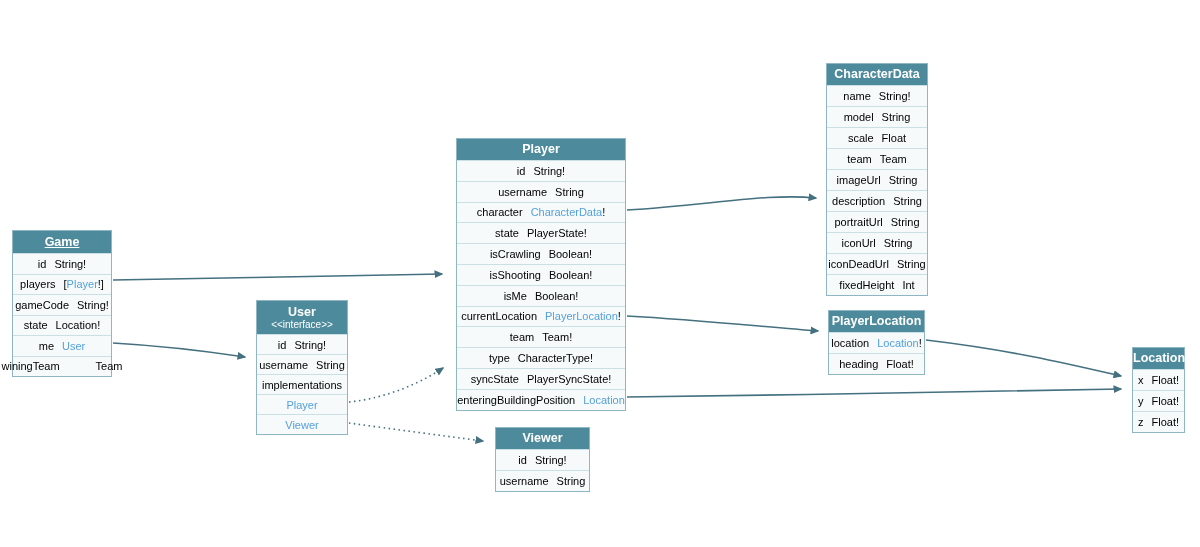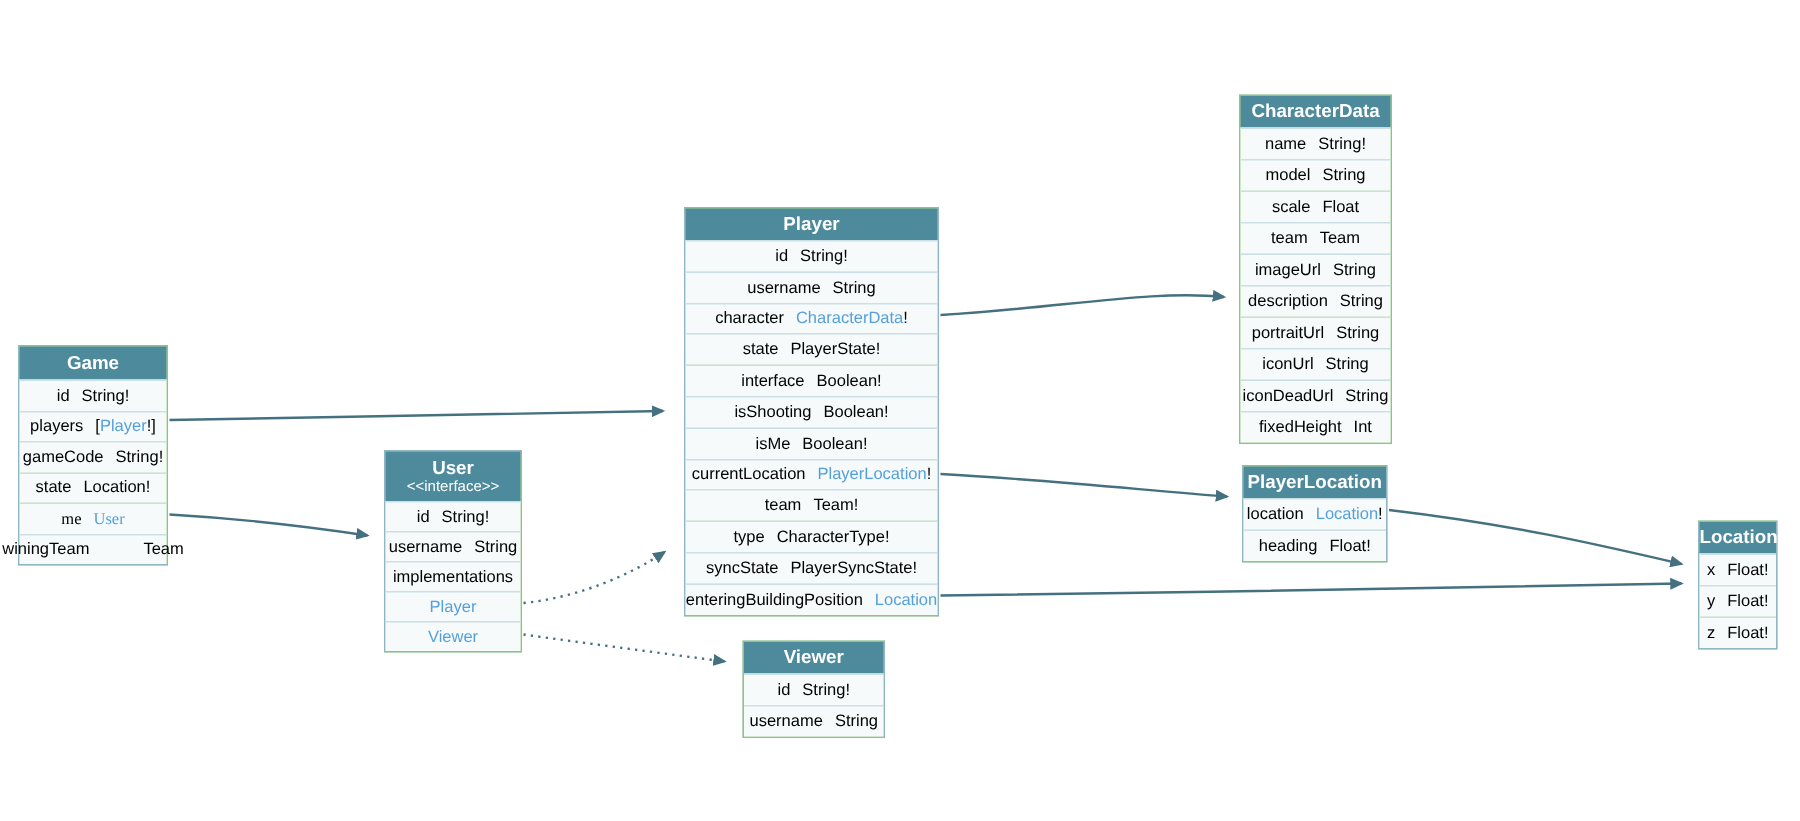--- a/index.html
+++ b/index.html
@@ -71,40 +71,40 @@
         <path d="M113,343 C165,346 205,351 245,357" fill="none" stroke="#44707f" stroke-width="1.6" marker-end="url(#arrowhead)"></path>
         <path d="M627,210 C710,205 768,193 816,198" fill="none" stroke="#44707f" stroke-width="1.6" marker-end="url(#arrowhead)"></path>
         <path d="M627,316 C700,320 765,327 818,331" fill="none" stroke="#44707f" stroke-width="1.6" marker-end="url(#arrowhead)"></path>
         <path d="M627,397 C790,395 980,392 1121,389" fill="none" stroke="#44707f" stroke-width="1.6" marker-end="url(#arrowhead)"></path>
         <path d="M926,340 C1010,350 1065,363 1121,376" fill="none" stroke="#44707f" stroke-width="1.6" marker-end="url(#arrowhead)"></path>
         <path d="M349,402 C388,398 422,382 443,368" fill="none" stroke="#44707f" stroke-width="1.6" stroke-dasharray="1.5 3.5" marker-end="url(#arrowhead)"></path>
         <path d="M349,423 C392,429 445,436 483,441" fill="none" stroke="#44707f" stroke-width="1.6" stroke-dasharray="1.5 3.5" marker-end="url(#arrowhead)"></path>
       </g>
   </svg>
 <div class="entity" style="left: 12px; top: 230px; width: 100px;">
-      <div class="entity-header" style="height: 22px;">
+      <div class="entity-header" style="height: 22px; text-decoration: underline;">
         <div class="entity-title">Game</div>
       </div>
       <div class="row" style="height: 20.5px;">
         <span class="fname">id</span>
         <span class="ftype"><span>String!</span><span></span></span>
       </div>
       <div class="row" style="height: 20.5px;">
         <span class="fname">players</span>
         <span class="ftype"><span>[</span><span class="link">Player</span><span>!]</span></span>
       </div>
       <div class="row" style="height: 20.5px;">
         <span class="fname">gameCode</span>
         <span class="ftype"><span>String!</span><span></span></span>
       </div>
       <div class="row" style="height: 20.5px;">
         <span class="fname">state</span>
         <span class="ftype"><span>Location!</span><span></span></span>
       </div>
-      <div class="row" style="height: 20.5px; font-family: Liberation Serif, serif;">
+      <div class="row" style="height: 20.5px;">
         <span class="fname">me</span>
         <span class="ftype"><span></span><span class="link">User</span><span></span></span>
       </div>
       <div class="row" style="height: 20.5px; gap: 28px;">
         <span class="fname">winingTeam</span>
         <span class="ftype"><span>Team</span><span></span></span>
       </div>
     </div>
     <div class="entity" style="left: 256px; top: 300px; width: 92px;">
       <div class="entity-header" style="height: 33px;">
@@ -143,21 +143,21 @@
       </div>
       <div class="row" style="height: 20.8px;">
         <span class="fname">character</span>
         <span class="ftype"><span></span><span class="link">CharacterData</span><span>!</span></span>
       </div>
       <div class="row" style="height: 20.8px;">
         <span class="fname">state</span>
         <span class="ftype"><span>PlayerState!</span><span></span></span>
       </div>
       <div class="row" style="height: 20.8px;">
-        <span class="fname">interface</span>
+        <span class="fname">isCrawling</span>
         <span class="ftype"><span>Boolean!</span><span></span></span>
       </div>
       <div class="row" style="height: 20.8px;">
         <span class="fname">isShooting</span>
         <span class="ftype"><span>Boolean!</span><span></span></span>
       </div>
       <div class="row" style="height: 20.8px;">
         <span class="fname">isMe</span>
         <span class="ftype"><span>Boolean!</span><span></span></span>
       </div>

